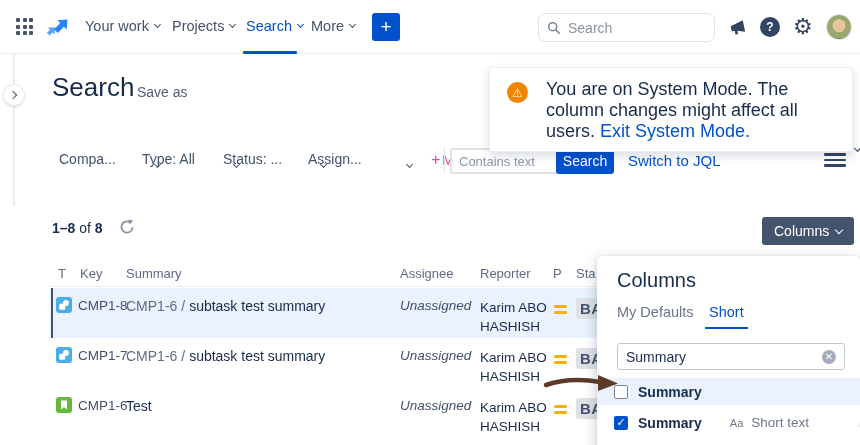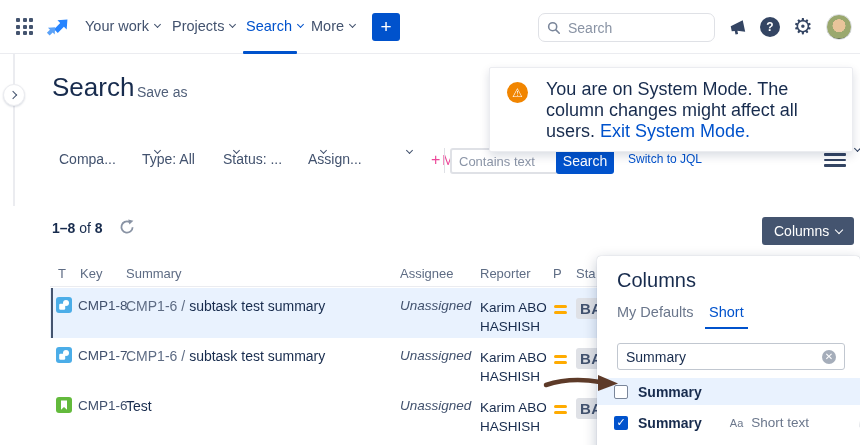--- a/index.html
+++ b/index.html
@@ -33,28 +33,28 @@
   .page-title { position:absolute; left:52px; top:72px; font-size:26px; font-weight:500; color:#172b4d; }
   .save-as { position:absolute; left:137px; top:84px; font-size:14px; color:#505f79; cursor:pointer; }
 
   
   .banner { position:absolute; left:489px; top:67px; width:364px; height:85px; background:#fff; border:1px solid #ebecf0; box-shadow:0 4px 10px rgba(9,30,66,.15); z-index:30; border-radius:2px; }
   .warn-icon { position:absolute; left:17px; top:14px; width:21px; height:21px; border-radius:50%; background:#f18500; color:#fff; font-size:12px; display:flex; align-items:center; justify-content:center; font-family:"DejaVu Sans", sans-serif; }
   .banner-text { position:absolute; left:56px; top:11px; width:294px; font-size:18px; line-height:21px; color:#172b4d; }
   .banner-text a { color:#0052cc; text-decoration:none; cursor:pointer; }
 
   
-  .fdrop { position:absolute; top:151px; font-size:14px; color:#42526e; display:flex; align-items:flex-start; cursor:pointer;gap:33px; }
+  .fdrop { position:absolute; top:151px; font-size:14px; color:#42526e; display:flex; align-items:flex-end; cursor:pointer;gap:33px; }
   .more-link { position:absolute; left:415px; top:151px; font-size:14px; color:#ec4899; cursor:pointer;margin-left:16px; }
   .more-link .plus { font-size:16px; margin-right:2px; }
   .fdivider { position:absolute; left:444px; top:148px; width:1px; height:25px; background:#dfe1e6; }
   .contains-input { position:absolute; left:450px; top:148px; width:108px; height:26px; border:2px solid #dfe1e6; border-radius:3px; font-size:13px; padding:0 7px; color:#172b4d; font-family:inherit; outline:none; }
   .contains-input::placeholder { color:#8b95a7; }
   .search-btn { position:absolute; left:556px; top:147px; width:58px; height:27px; background:#0052cc; color:#fff; border:none; border-radius:3px; font-size:14px; cursor:pointer; font-family:inherit; }
-  .switch-jql { position:absolute; left:628px; top:152px; font-size:12px; color:#0052cc; cursor:pointer; }
+  .switch-jql { position:absolute; left:628px; top:152px; font-size:15px; color:#0052cc; cursor:pointer; }
   .hamburger { position:absolute; left:824px; top:153px; width:24px; cursor:pointer; }
   .hamburger span { display:block; width:22px; height:2.6px; background:#344563; margin-bottom:3px; border-radius:1px; }
   .hamburger .chev { position:absolute; left:25px; top:-4px; color:#344563; }
 
   
   .results { position:absolute; left:52px; top:220px; font-size:14px; color:#172b4d; }
   .results b { font-weight:700; }
   .refresh { position:absolute; left:119px; top:219px; cursor:pointer; }
   .columns-btn { position:absolute; left:762px; top:217px; height:28px; padding:0 12px; background:#44546f; color:#fff; border:none; border-radius:3px; font-size:14px; display:flex; align-items:center; cursor:pointer; font-family:inherit; }
   .columns-btn .chev { color:#fff; margin-left:7px; }

